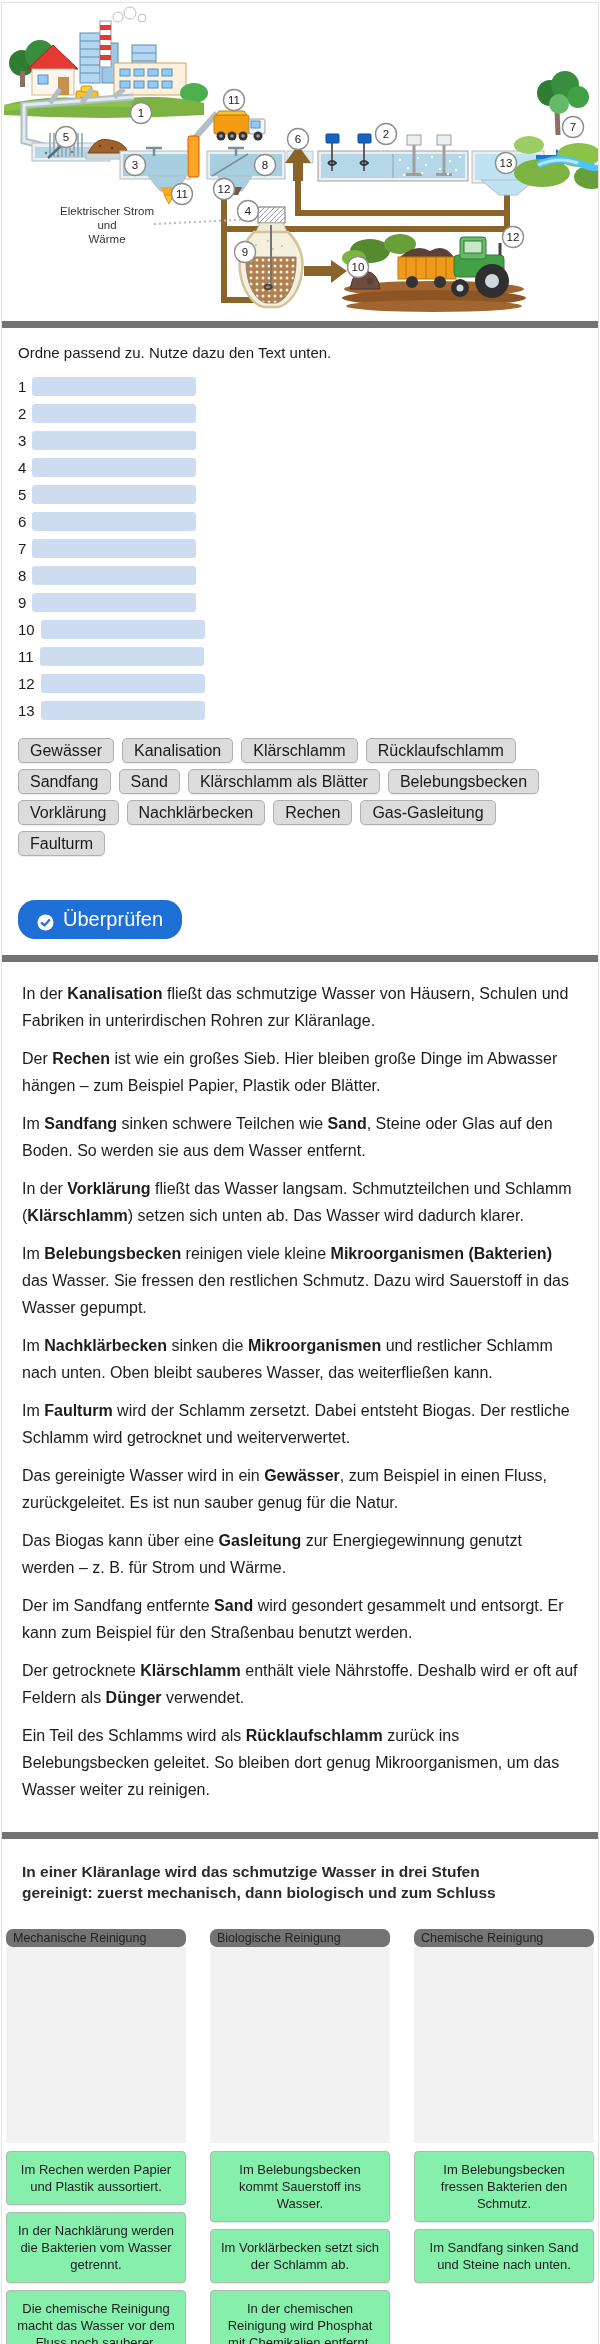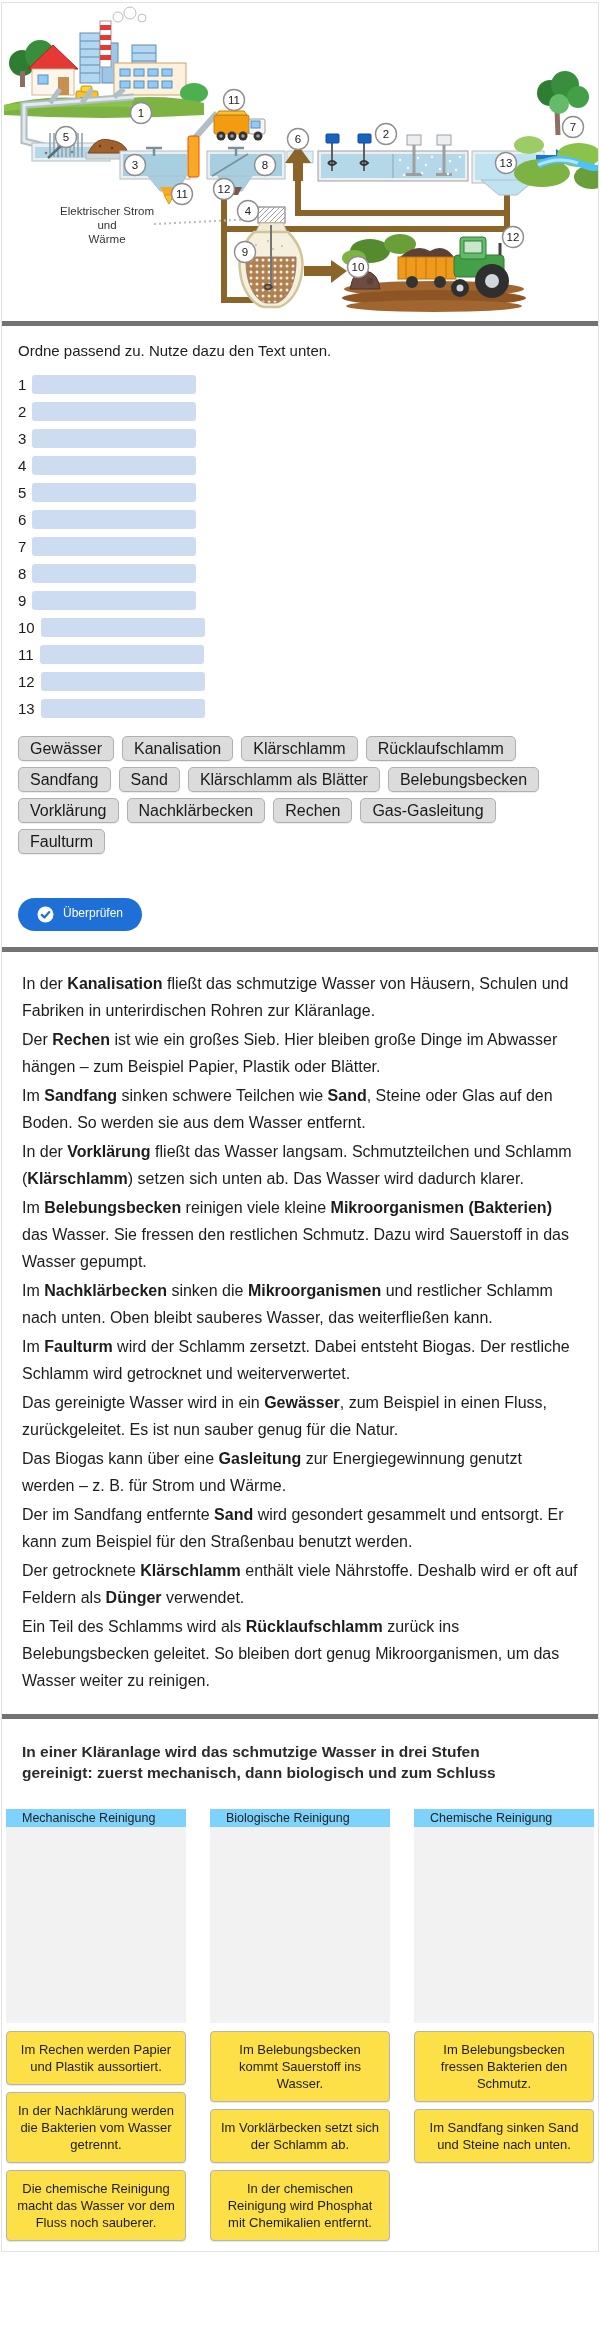--- a/index.html
+++ b/index.html
@@ -1,49 +1,49 @@
 <!DOCTYPE html>
 <html><head>
 <meta charset="utf-8">
 <style>
   html,body{margin:0;padding:0;background:#fff;}
   body{width:600px;font-family:"Liberation Sans","DejaVu Sans",sans-serif;color:#1c1c1c;}
   .page{width:596px;margin:2px auto 0;border:1px solid #e2e2e2;background:#fff;}
-  .section{border-top:5px solid #737373;background:#fff;}
+  .section{border-top:7px solid #737373;background:#fff;}
   .section:first-child{border-top:none;}
   
   .illu-wrap{padding:2px 0 4px;}
   
   .ex1{padding:14px 16px 16px;}
   .ex1-heading{font-size:15px;color:#202020;margin:2px 0 16px;}
   .rowlist{display:flex;flex-direction:column;gap:8px;}
   .arow{display:flex;align-items:center;font-size:15px;color:#1c1c1c;}
   .arow .num{margin-right:6px;}
   .zone{width:164px;height:19px;background:#cddcf1;border-radius:3px;}
   .chips{margin-top:18px;max-width:528px;display:flex;flex-wrap:wrap;gap:6px 8px;}
   .chip{background:#dcdcdc;border:1px solid #b0b0b0;border-radius:5px;padding:1px 11px;
         font-size:16px;line-height:21px;color:#1a1a1a;white-space:nowrap;cursor:grab;
         box-shadow:0 1px 1px rgba(0,0,0,.08);}
-  .check-btn{display:inline-flex;align-items:flex-start;gap:9px;margin-top:44px;
+  .check-btn{display:inline-flex;align-items:flex-end;gap:9px;margin-top:44px;
         background:#1e6fd6;color:#fff;border:none;border-radius:17px;
-        padding:8px 19px;font-size:12px;font-family:inherit;cursor:pointer;}
+        padding:8px 19px;font-size:20px;font-family:inherit;cursor:pointer;}
   
   .reading{padding:16px 20px 18px;}
-  .reading p{font-size:16px;line-height:27px;margin:2px 0;color:#1c1c1c;}
+  .reading p{font-size:16px;line-height:27px;margin:11px 0;color:#1c1c1c;}
   .reading p:first-child{margin-top:2px;}
   .reading b{font-weight:bold;}
   
   .ex2{padding:14px 0 10px;}
   .ex2-intro{margin:8px 20px 0;font-size:15.5px;line-height:21px;color:#2b2b2b;font-weight:bold;}
   .cols{display:flex;gap:24px;margin:26px 4px 0;}
   .col{flex:1;min-width:0;}
-  .col-header{background:#7dd3fc;font-size:12.5px;color:#222;padding:2px 16px;line-height:14px;}
+  .col-header{background:#737373;font-size:12.5px;color:#222;padding:2px 7px;line-height:14px;border-radius:7px;}
   .col-body{background:#f2f2f2;height:196px;}
   .col-cards{display:flex;flex-direction:column;gap:7px;margin-top:8px;}
-  .dcard{background:#fde047;border:1px solid #b5b5b5;border-radius:4px;text-align:center;
+  .dcard{background:#86efac;border:1px solid #b5b5b5;border-radius:4px;text-align:center;
         font-size:13px;line-height:17px;color:#1d1d1d;padding:9px 8px;cursor:grab;
         box-shadow:0 1px 1px rgba(0,0,0,.1);}
 </style>
 </head>
 <body>
 
 <div class="page">
 
   <div class="section illu-wrap">
     <svg id="plant-svg" width="596" height="308" viewBox="0 0 596 308">

